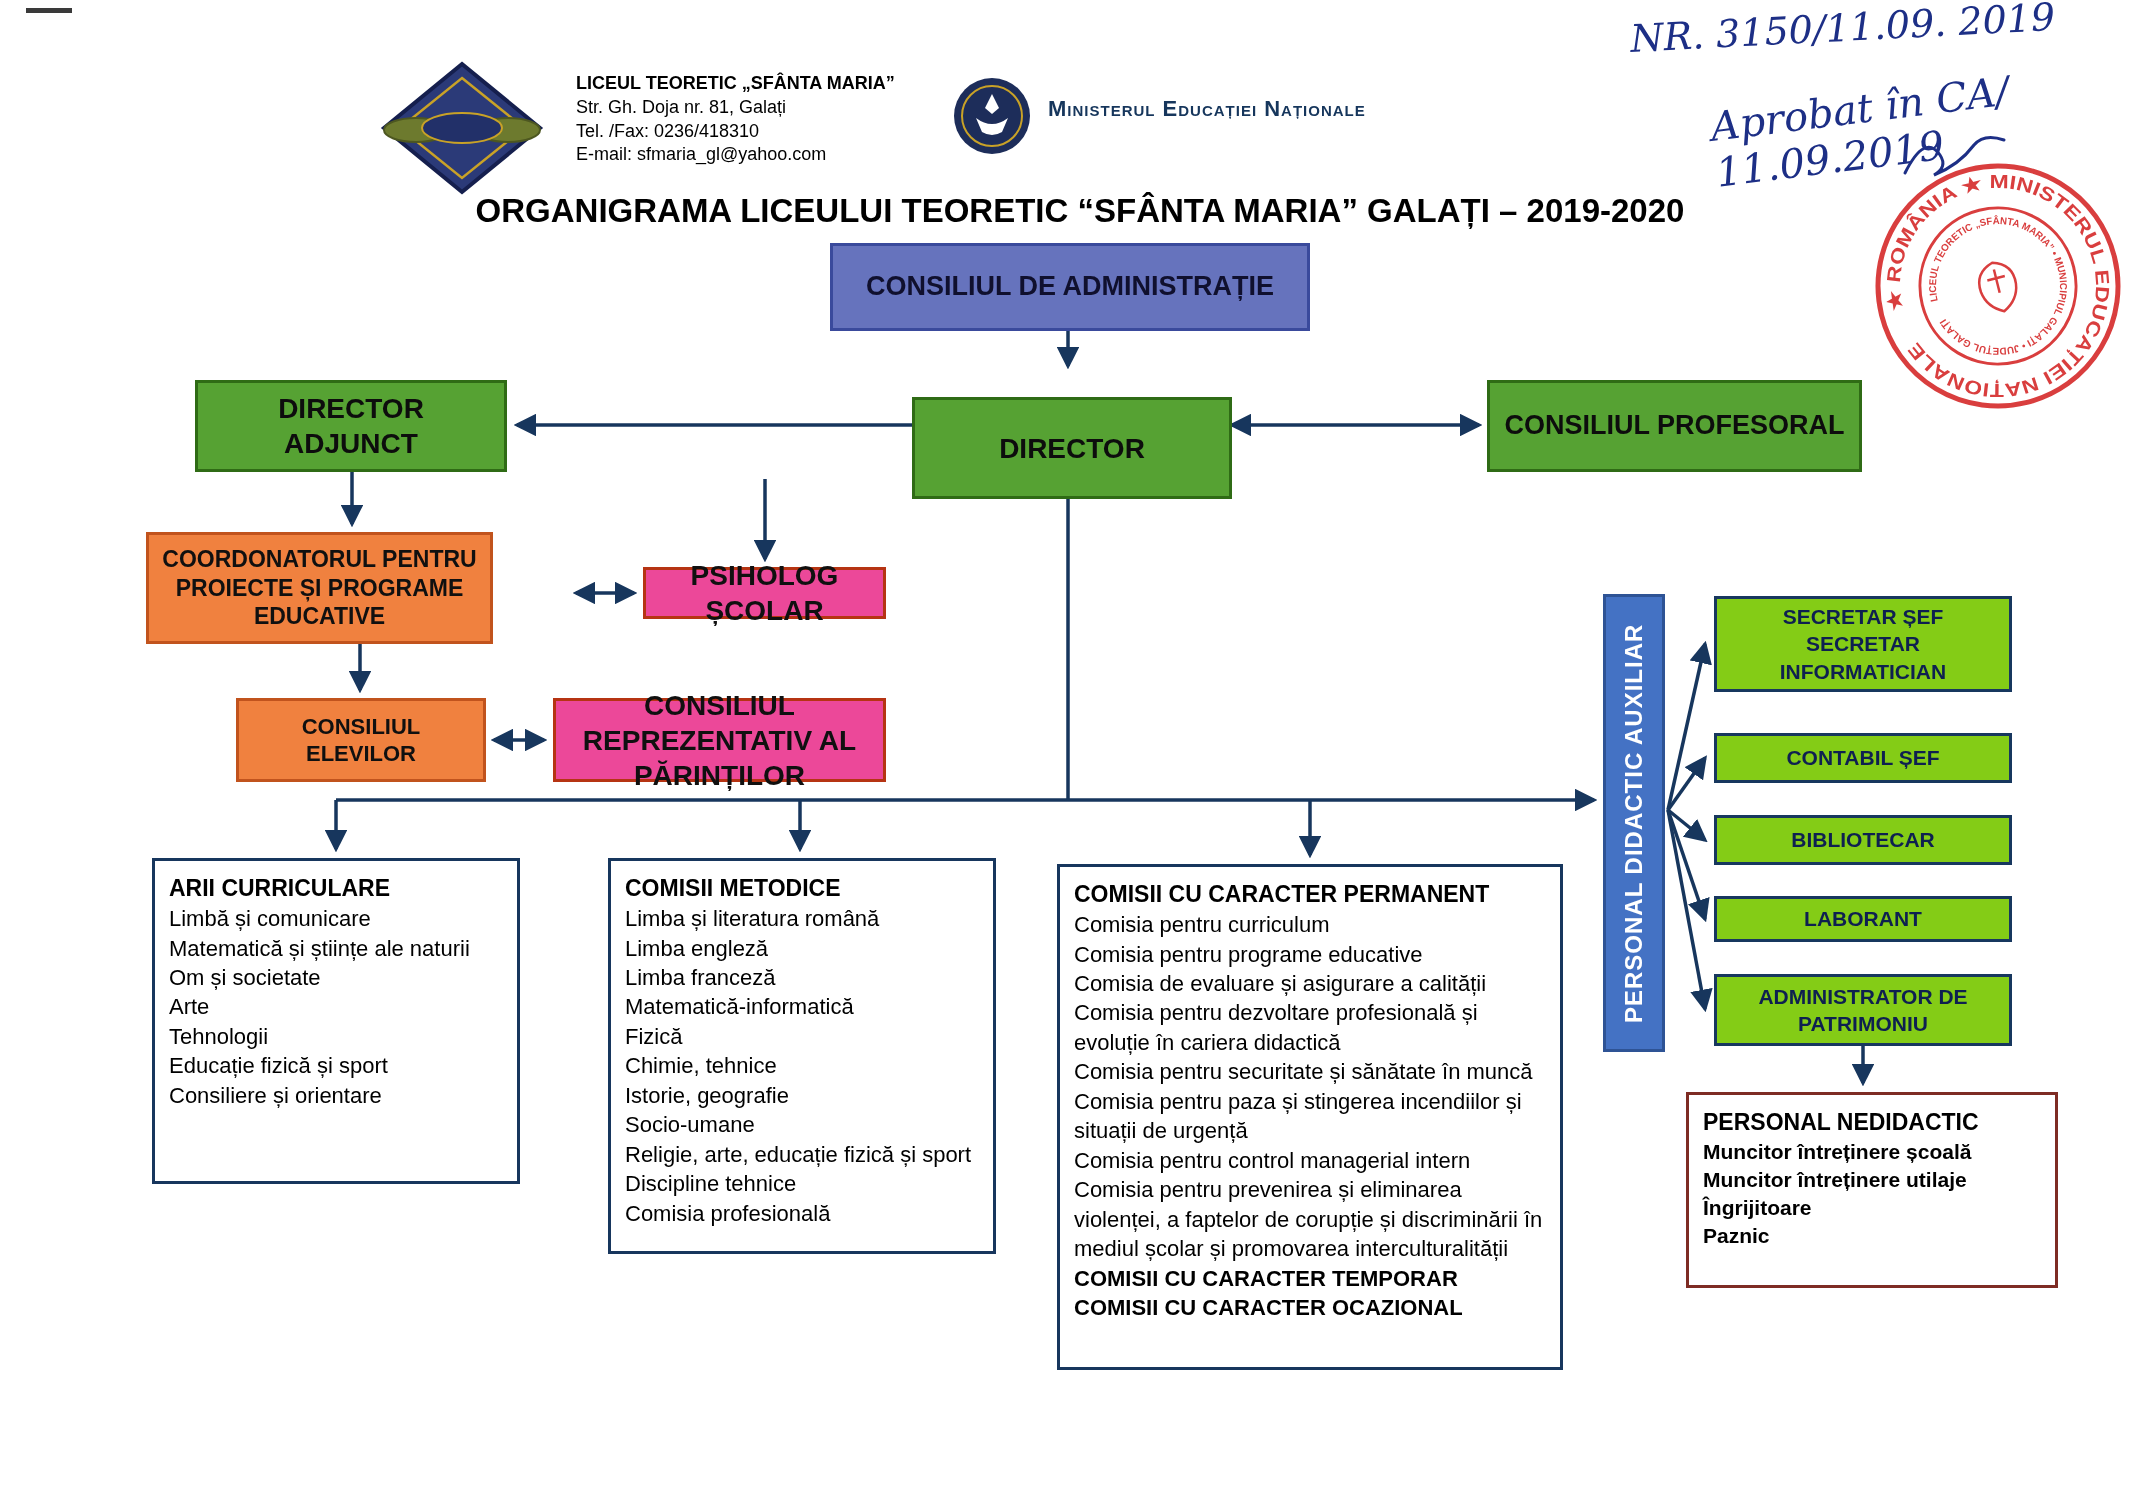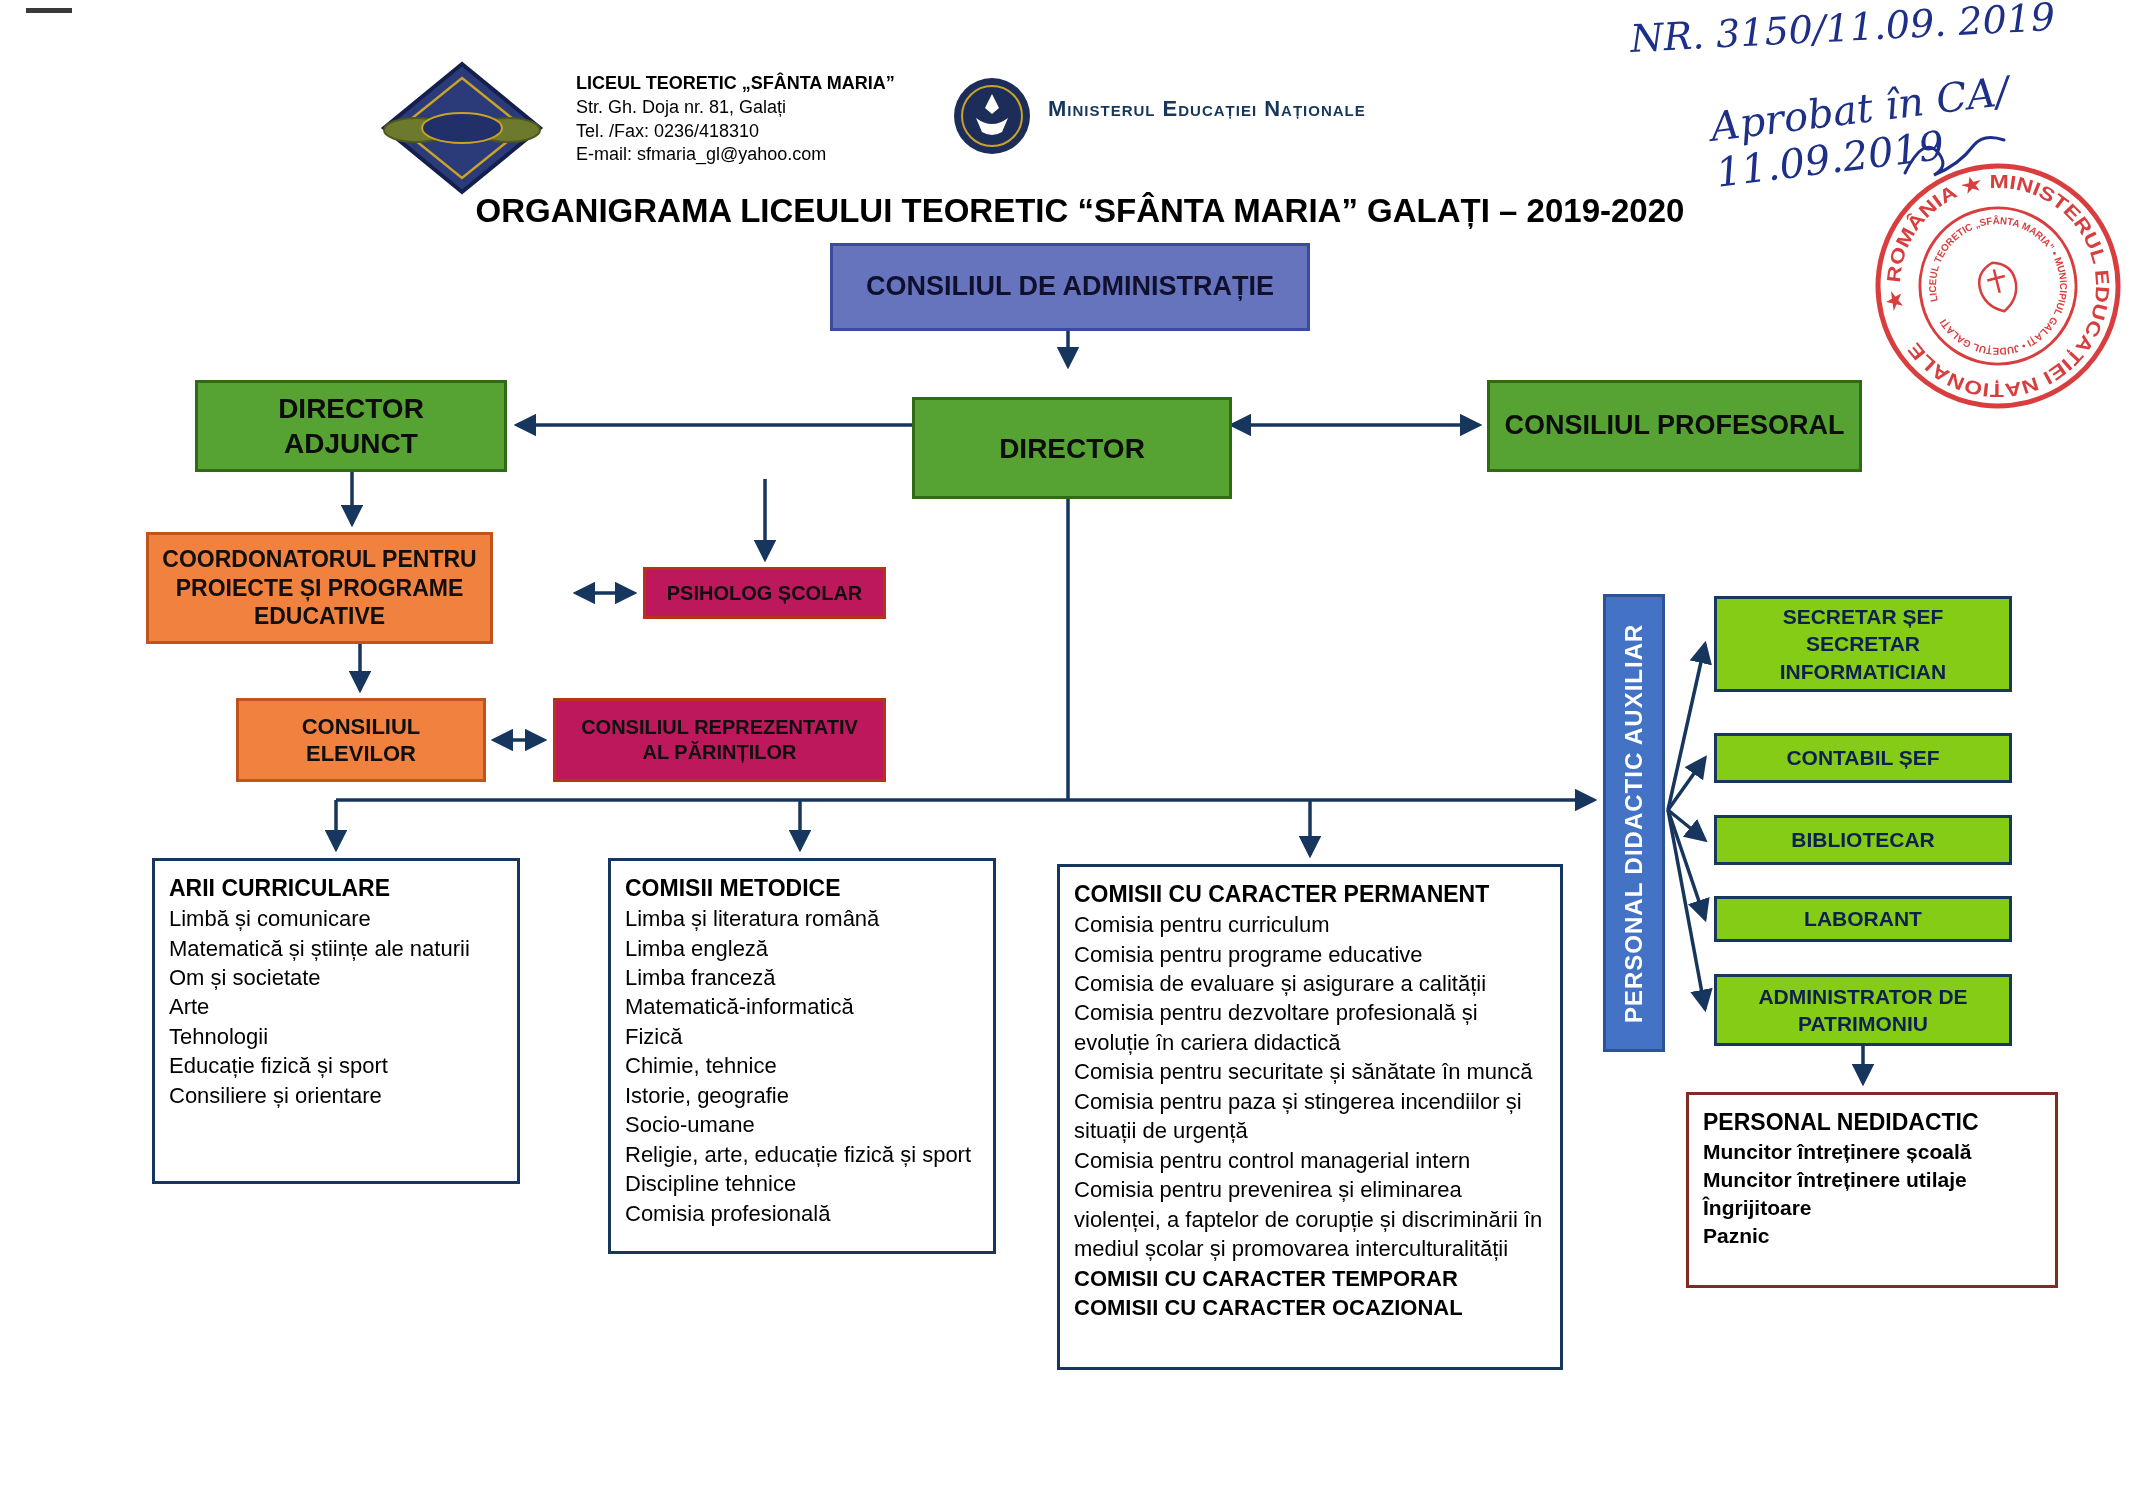--- a/index.html
+++ b/index.html
@@ -10,21 +10,21 @@
   }
   .abs{position:absolute;box-sizing:border-box;}
   
   .node{
     position:absolute;box-sizing:border-box;display:flex;align-items:center;justify-content:center;
     text-align:center;font-weight:bold;line-height:1.25;padding:4px 10px;
   }
   .blue-admin{background:#6673bd;border:3px solid #3a4a9c;color:#10102e;font-size:27px;}
   .green{background:#56a233;border:3px solid #2f6b15;color:#0d0d0d;font-size:28px;}
   .orange{background:#f0813f;border:3px solid #c1531d;color:#101010;font-size:23px;}
-  .redorange{background:#be185d;border:3px solid #b63413;color:#101010;font-size:20px;}
+  .redorange{background:#ec4899;border:3px solid #b63413;color:#101010;font-size:28px;}
   .blue-right{background:#84cc16;border:3px solid #17375e;color:#0e2050;font-size:21px;line-height:1.3;}
   .vertical-box{
     position:absolute;box-sizing:border-box;background:#4472c4;border:3px solid #2e5395;color:#ffffff;
     font-weight:bold;font-size:24px;letter-spacing:1px;
     writing-mode:vertical-rl;transform:rotate(180deg);
     display:flex;align-items:center;justify-content:center;text-align:center;
   }
   .red-dark{background:#b9493e;border:3px solid #7e2c24;color:#0d0d0d;}
   
   .list-box{

